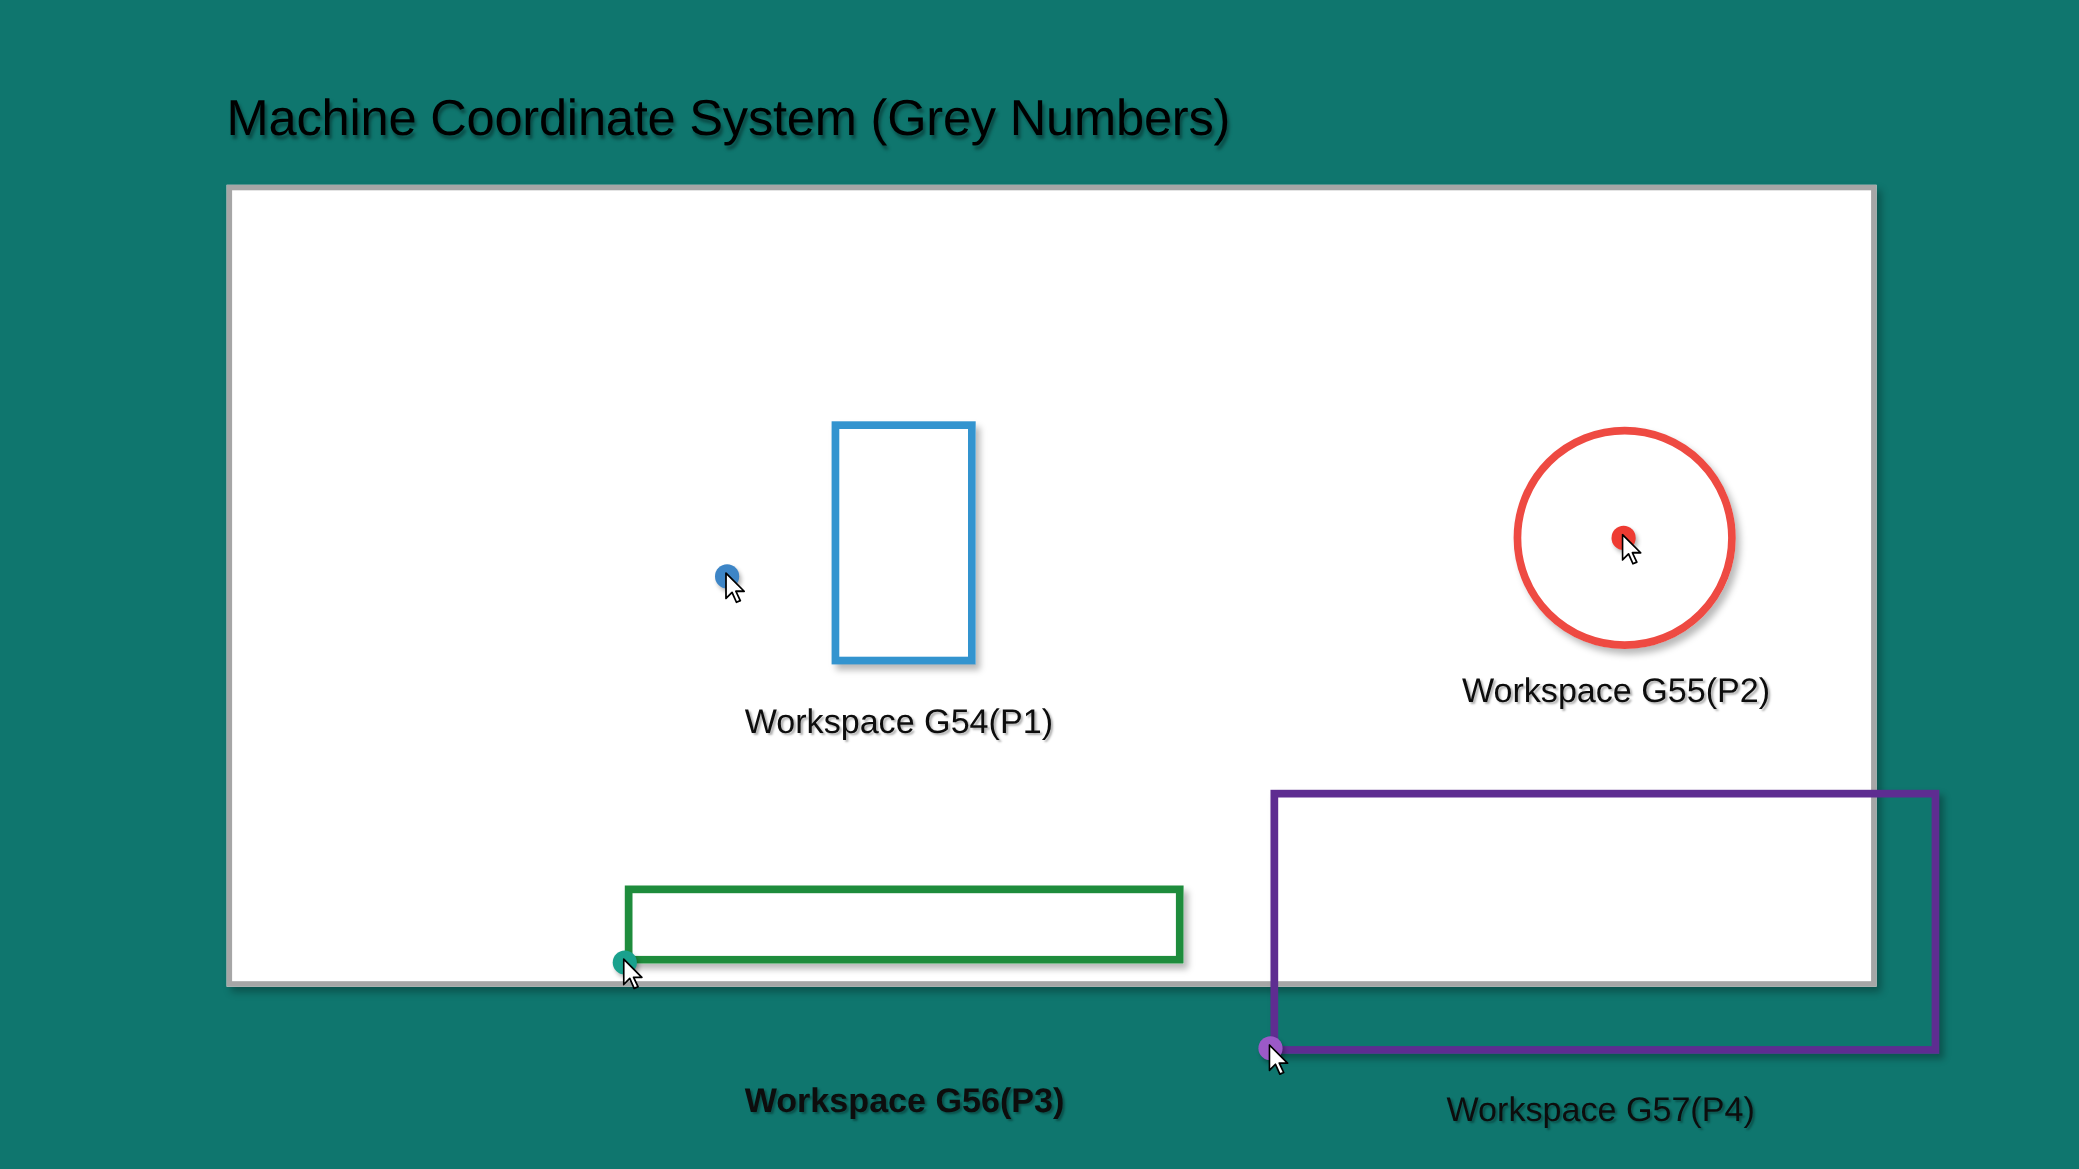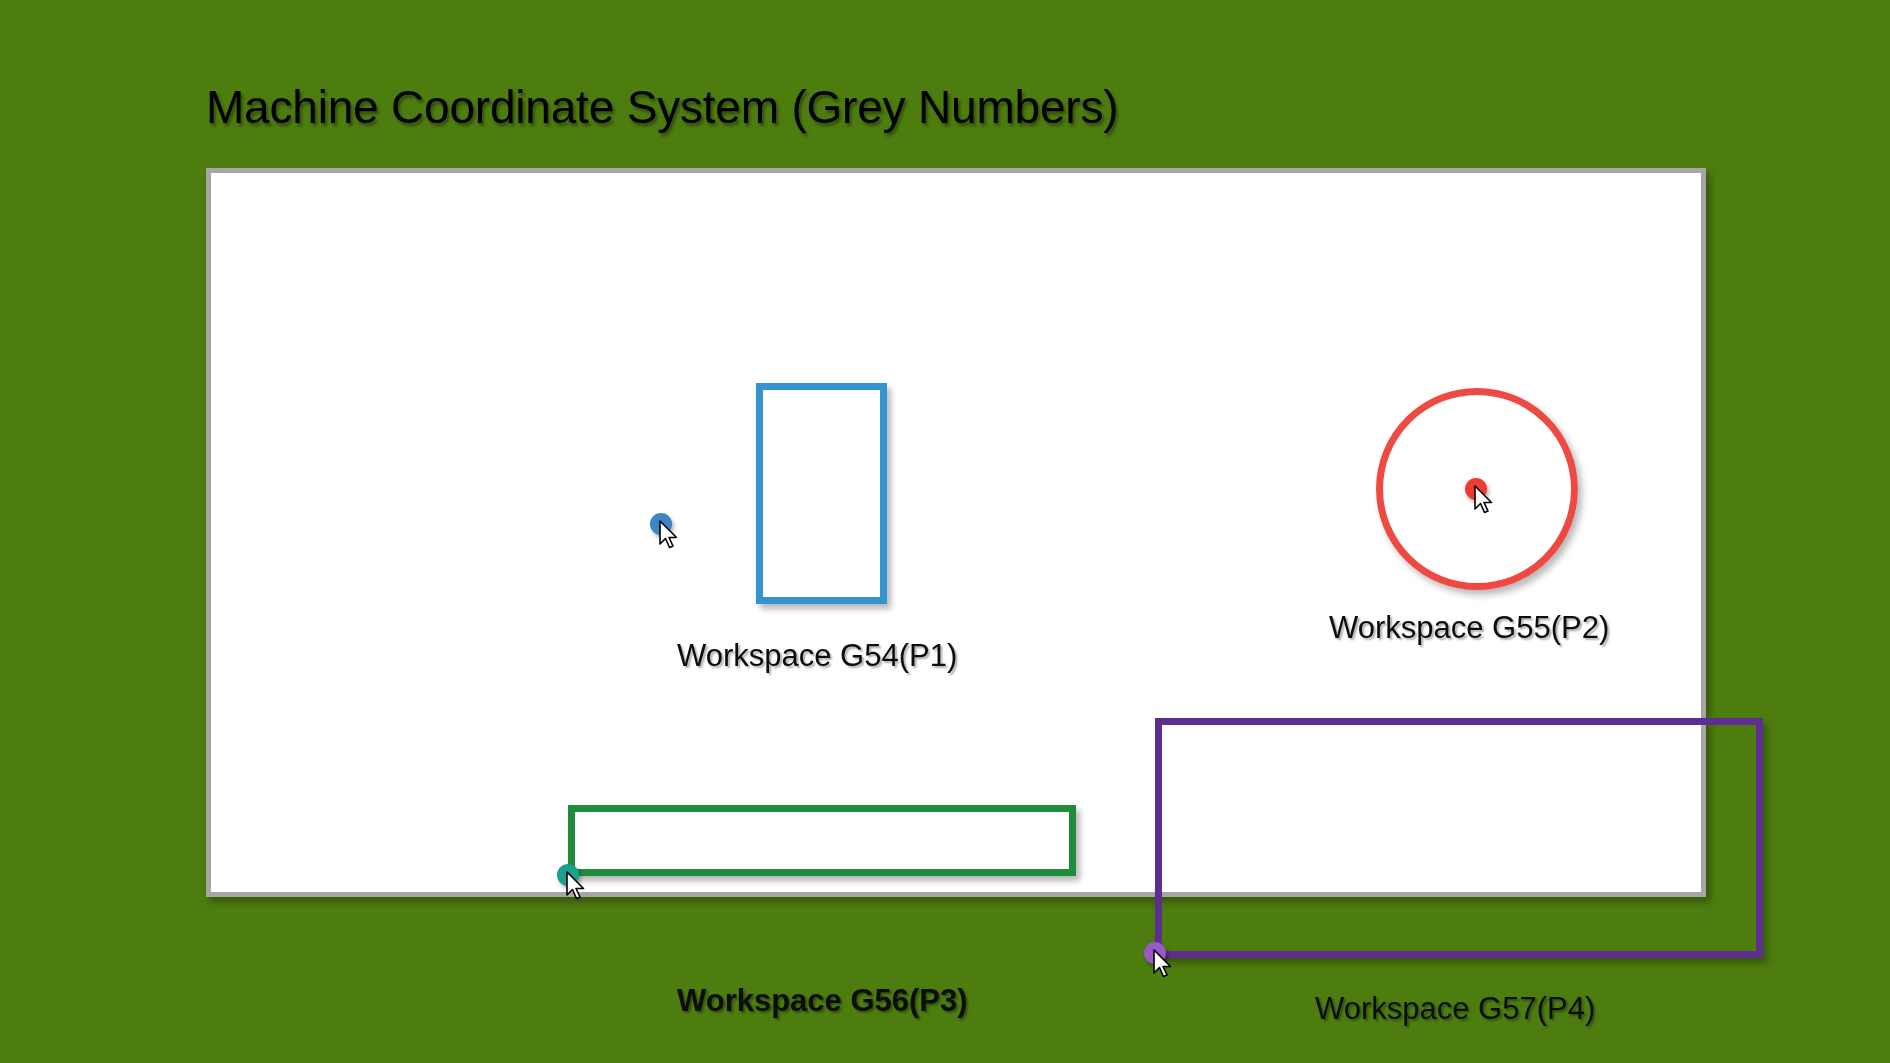--- a/index.html
+++ b/index.html
@@ -14,21 +14,21 @@
     overflow: hidden;
     font-family: "Liberation Sans", sans-serif;
     -webkit-font-smoothing: antialiased;
   }
 
   #slide {
     position: absolute;
     left: 0; top: 0;
     width: 1890px;
     height: 1063px;
-    background: #4d7c0f;
+    background: #0f766e;
   }
 
   
   #slide-title {
     position: absolute;
     left: 206px;
     top: 80px;
     font-size: 46px;
     font-weight: 400;
     color: #000000;

